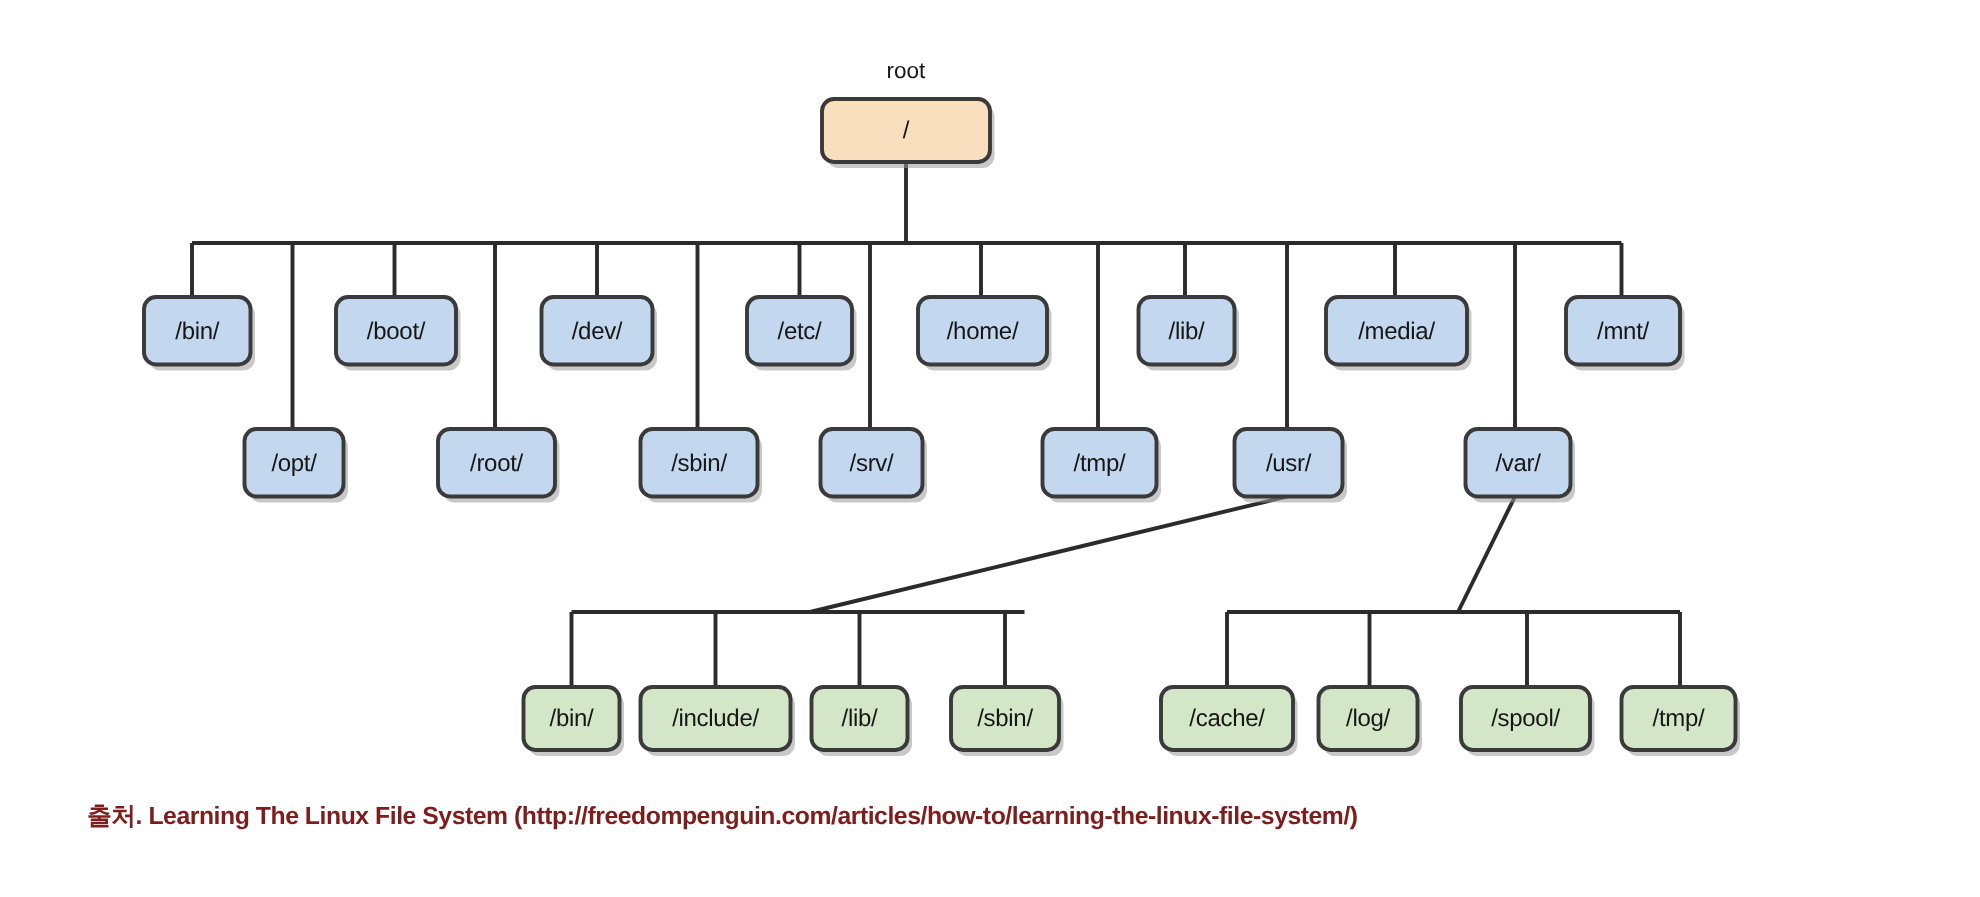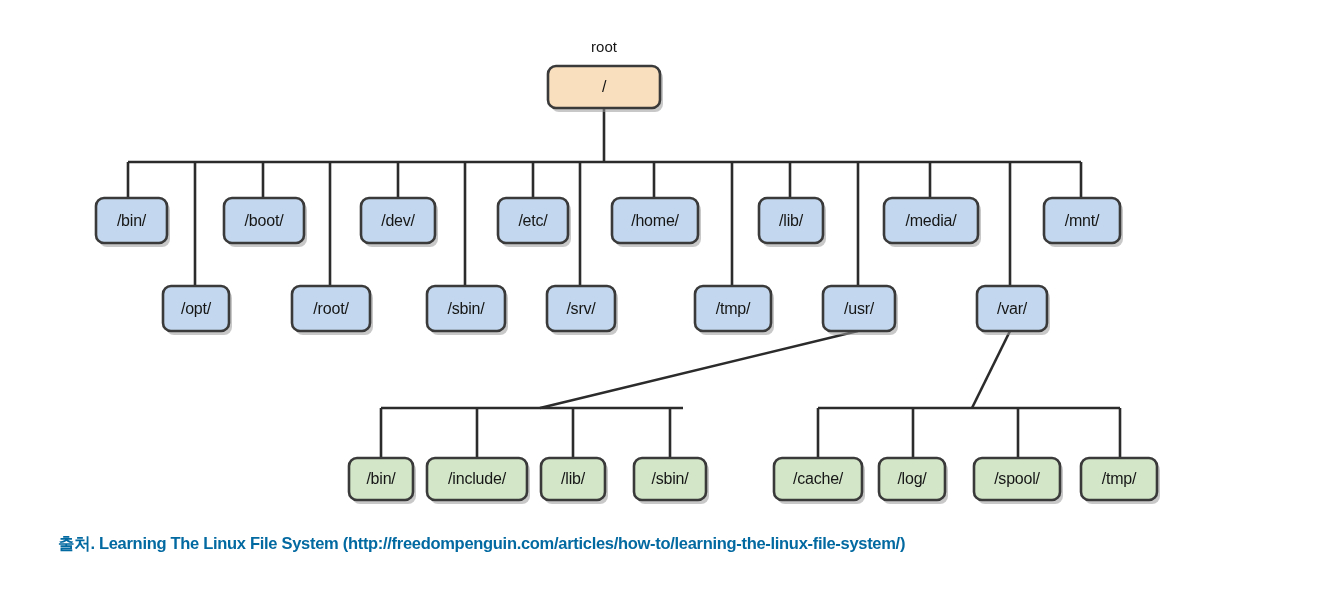--- a/index.html
+++ b/index.html
@@ -58,21 +58,21 @@
     fill: none;
     stroke-linecap: butt;
   }
   .source-caption {
     position: absolute;
     left: 58px;
     top: 533px;
     font-family: "Liberation Sans", sans-serif;
     font-size: 16.5px;
     font-weight: 700;
-    color: #0369a1;
+    color: #7f1d1d;
     white-space: nowrap;
     letter-spacing: -0.3px;
   }
 </style>
 </head>
 <body>
 
 <div id="diagram-root">
   <svg id="tree-svg" viewBox="0 0 1320 598">
     <g id="edges-layer">

